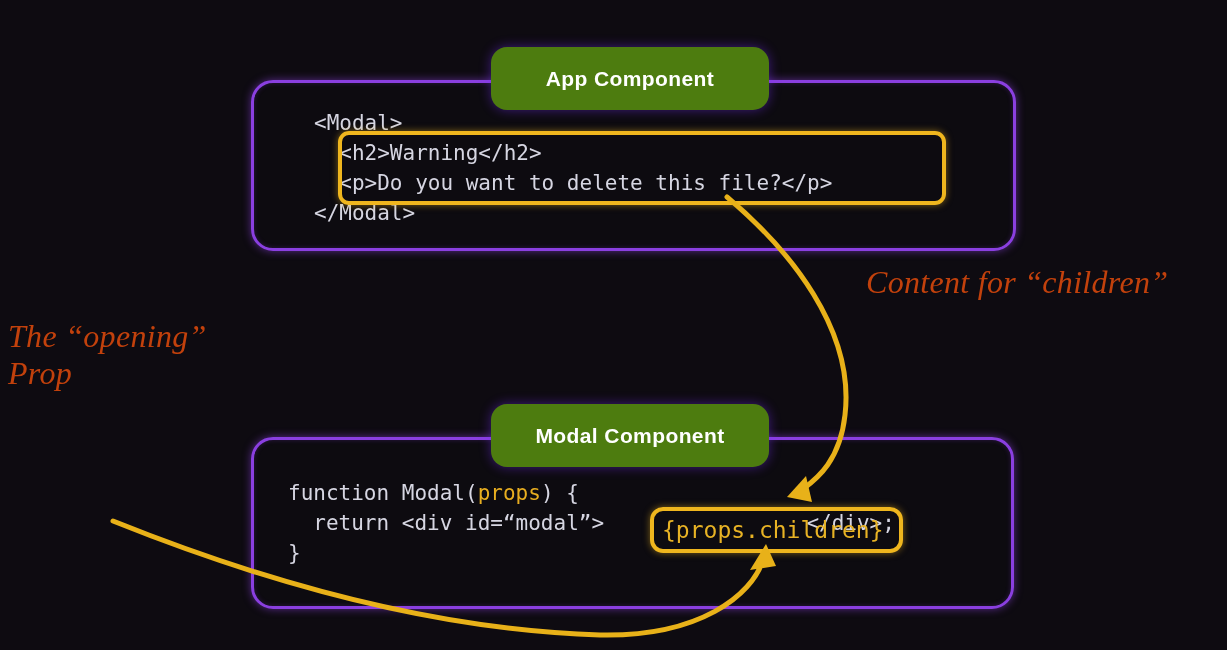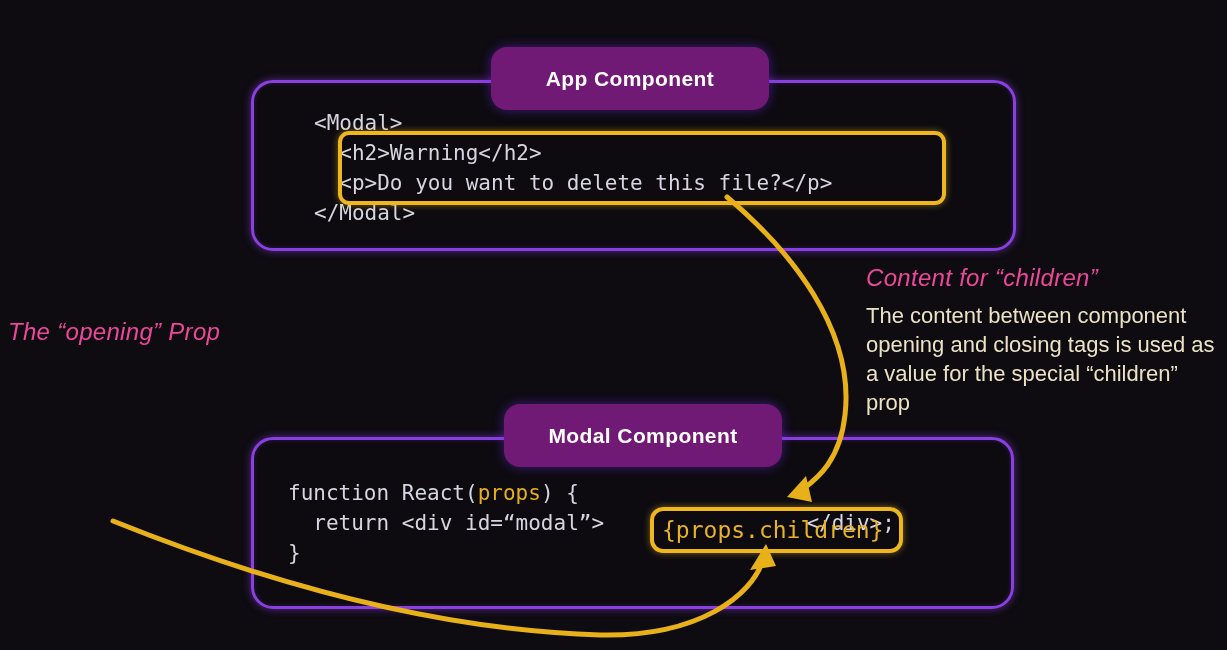--- a/index.html
+++ b/index.html
@@ -35,34 +35,34 @@
     background: rgba(14, 11, 17, 0.6);
     box-shadow: 0 0 9px rgba(150, 70, 240, .55),
                 inset 0 0 5px rgba(140, 60, 230, .25);
     z-index: 2;
   }
   #panel-app    { left: 251px; top: 80px;  width: 759px; height: 165px; }
   #panel-modal  { left: 251px; top: 437px; width: 757px; height: 166px; }
 
   .badge {
     position: absolute;
-    background: #701a75;
+    background: #4d7c0f;
     border-radius: 16px;
     color: #ffffff;
     font-size: 21px;
     font-weight: bold;
     letter-spacing: .4px;
     display: flex;
     align-items: center;
     justify-content: center;
     box-shadow: 0 0 12px rgba(122,46,255,.45);
     z-index: 5;
   }
   #badge-app   { left: 491px; top: 47px;  width: 278px; height: 63px; }
-  #badge-modal { left: 504px; top: 404px; width: 278px; height: 63px; }
+  #badge-modal { left: 491px; top: 404px; width: 278px; height: 63px; }
 
   
   .code {
     position: absolute;
     font-family: "DejaVu Sans Mono", "Liberation Mono", monospace;
     font-size: 21px;
     line-height: 30px;
     color: #d6d6e2;
     white-space: pre;
     letter-spacing: 0px;
@@ -88,23 +88,23 @@
     font-family: "DejaVu Sans Mono", "Liberation Mono", monospace;
     font-size: 23px;
     line-height: 30px;
     color: #e8b325;
     white-space: pre;
   }
 
   
   .note { position: absolute; z-index: 3; }
   .note-title {
-    color: #ec4899;
-    font-size: 24px;
-    font-family: Liberation Sans, sans-serif;
+    color: #c2410c;
+    font-size: 32px;
+    font-family: Liberation Serif, serif;
     font-style: italic;
     letter-spacing: .3px;
     margin-bottom: 9px;
   }
   .note-body {
     color: #ece2c6;
     font-size: 22px;
     line-height: 29px;
     font-family: "Liberation Sans", sans-serif;
   }
@@ -133,30 +133,29 @@
 <span>  &lt;h2&gt;Warning&lt;/h2&gt;</span>
 <span>  &lt;p&gt;Do you want to delete this file?&lt;/p&gt;</span>
 <span>&lt;/Modal&gt;</span></div>
 
   <div class="hl-box" id="hl-app"></div>
 
   <div class="panel" id="panel-modal"></div>
 
   <div class="badge" id="badge-modal">Modal Component</div>
 
-  <div class="code" id="code-modal"><span>function React(</span><span class="kw-gold">props</span><span>) {</span>
+  <div class="code" id="code-modal"><span>function Modal(</span><span class="kw-gold">props</span><span>) {</span>
 <span>  return &lt;div id=“modal”&gt;</span><span style="color:transparent">{props.children}</span><span>&lt;/div&gt;;</span>
 <span>}</span></div>
 
   <div class="hl-box" id="hl-children">
     <span class="hl-text">{props.children}</span>
   </div>
 
   <div class="note" id="note-left">
     <div class="note-title">The “opening” Prop</div>
   </div>
 
   <div class="note" id="note-right">
     <div class="note-title">Content for “children”</div>
-    <div class="note-body">The content between component opening and closing tags is used as a value for the special “children” prop</div>
   </div>
 
 </div>
 
 </body></html>

